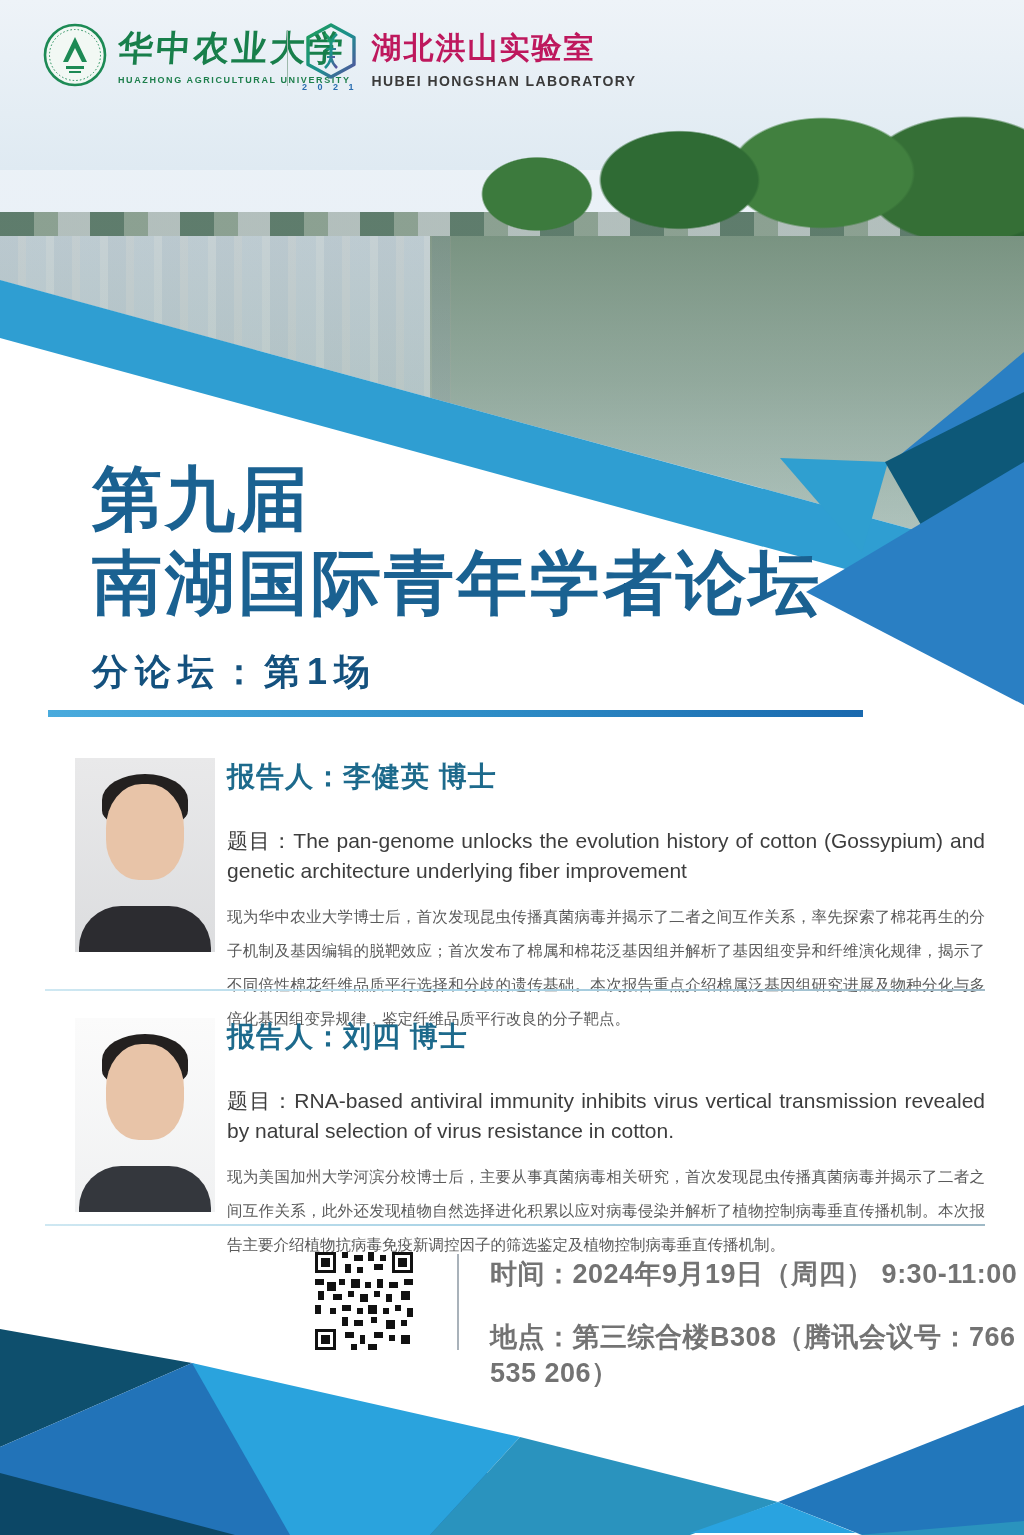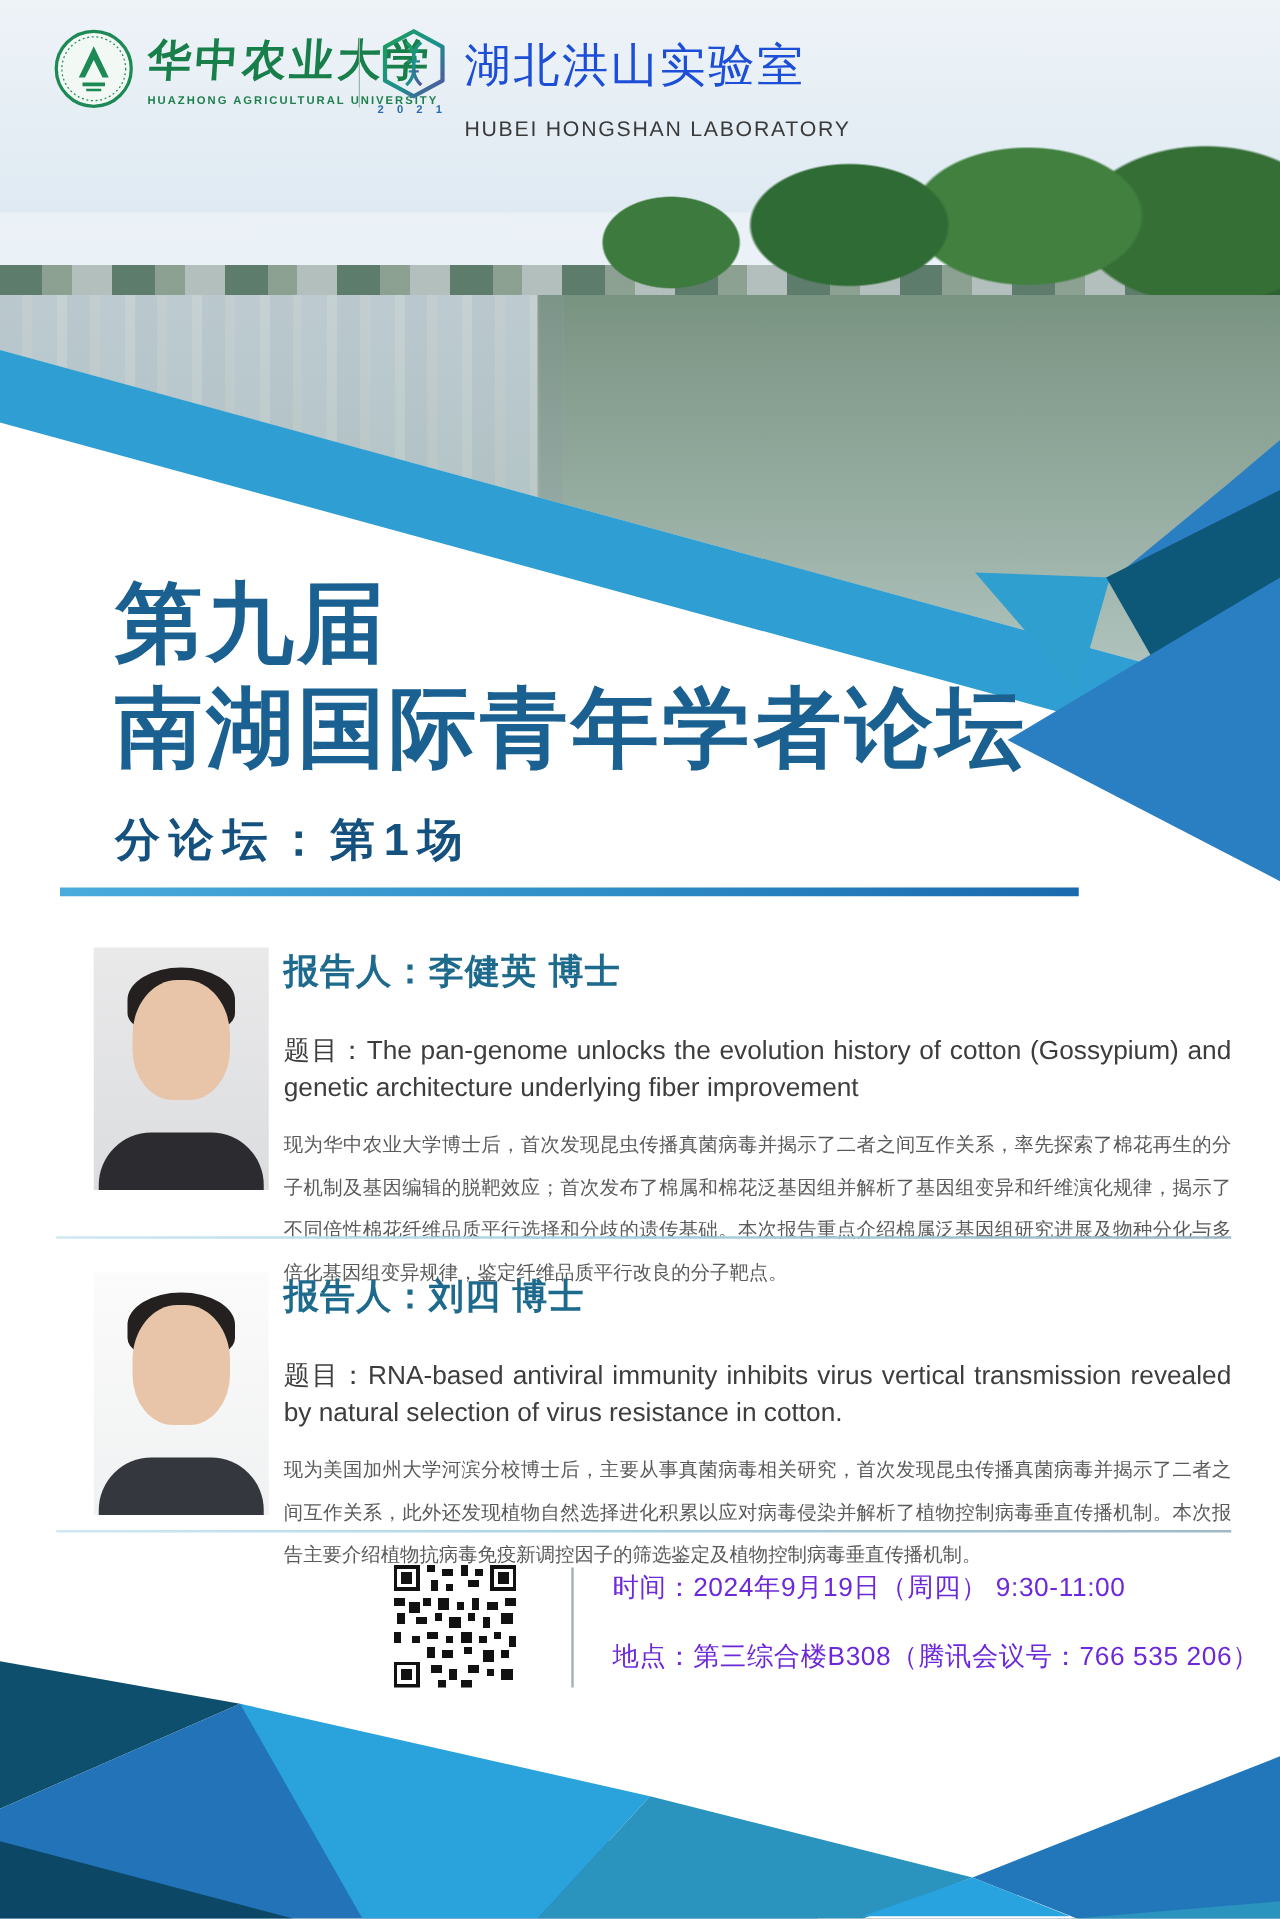--- a/index.html
+++ b/index.html
@@ -50,22 +50,22 @@
   .hz-logo{position:absolute;left:42px;top:22px;display:flex;align-items:center;}
   .hz-name{margin-left:10px;}
   .hz-name .zh{font-size:35px;font-weight:900;color:#187f4b;letter-spacing:3px;
      font-family:"Liberation Serif","DejaVu Serif",serif;transform:skewX(-4deg);}
   .hz-name .en{font-size:9px;font-weight:700;color:#1d7f4c;letter-spacing:1.6px;margin-top:3px;}
   .logo-sep{position:absolute;left:287px;top:30px;width:1px;height:56px;background:#9db8ab;}
   .hs-logo{position:absolute;left:302px;top:22px;display:flex;align-items:flex-start;}
   .hex-wrap{display:flex;flex-direction:column;align-items:flex-end;}
   .hex-year{font-size:9px;font-weight:700;color:#2a6db0;letter-spacing:4px;margin-top:2px;}
   .hs-name{margin-left:14px;padding-top:6px;}
-  .hs-name .zh{font-size:37px;font-weight:400;color:#1d4ed8;letter-spacing:2px;}
-  .hs-name .en{font-size:17px;font-weight:400;color:#3a3a3a;letter-spacing:1.4px;margin-top:16px;}
+  .hs-name .zh{font-size:30px;font-weight:700;color:#be185d;letter-spacing:2px;}
+  .hs-name .en{font-size:14px;font-weight:700;color:#3a3a3a;letter-spacing:1.4px;margin-top:4px;}
   
   .title-block{position:absolute;left:48px;top:458px;z-index:5;margin-left:44px;}
   .title-line{font-size:70px;line-height:84px;font-weight:900;color:#1a6191;letter-spacing:3px;
     font-family:"Liberation Serif","DejaVu Serif",serif;}
   .session{margin-top:22px;font-size:36px;font-weight:900;color:#14517e;letter-spacing:7px;}
   .title-rule{position:absolute;left:48px;top:710px;width:815px;height:7px;z-index:5;
     background:linear-gradient(90deg,#4aabdd 0%,#2e8cc6 55%,#1a69ae 100%);}
   
   .speaker{position:absolute;left:0;width:100%;z-index:5;}
   .sp1{top:758px;} .sp2{top:1018px;}
@@ -84,21 +84,21 @@
   .sp-topic{margin-top:30px;font-size:21px;line-height:30px;font-weight:500;color:#3d3d3d;text-align:justify;}
   .sp-bio{margin-top:14px;font-size:15.5px;line-height:34px;color:#5a5a5a;text-align:justify;}
   .divider{position:absolute;left:45px;width:940px;height:2px;z-index:5;
     background:linear-gradient(90deg,#cfe8f2 0%,#a9d3e6 45%,#9fb9c6 100%);}
   .d1{top:989px;} .d2{top:1224px;}
   
   .footer{position:absolute;left:0;top:1248px;width:100%;z-index:6;}
   .qr{position:absolute;left:315px;top:4px;width:98px;height:98px;background:#fff;}
   .v-sep{position:absolute;left:457px;top:6px;width:2px;height:96px;background:#a9b2ba;}
   .info{position:absolute;left:490px;top:8px;}
-  .info-line{font-size:21px;font-weight:400;color:#6d28d9;letter-spacing:.5px;}
+  .info-line{font-size:27px;font-weight:700;color:#737373;letter-spacing:.5px;}
   .info-line + .info-line{margin-top:27px;}
 </style>
 </head>
 <body>
 
 <div class="poster">
 
   <div class="photo">
     <div class="sky"></div>
     <div class="skyline"></div>

